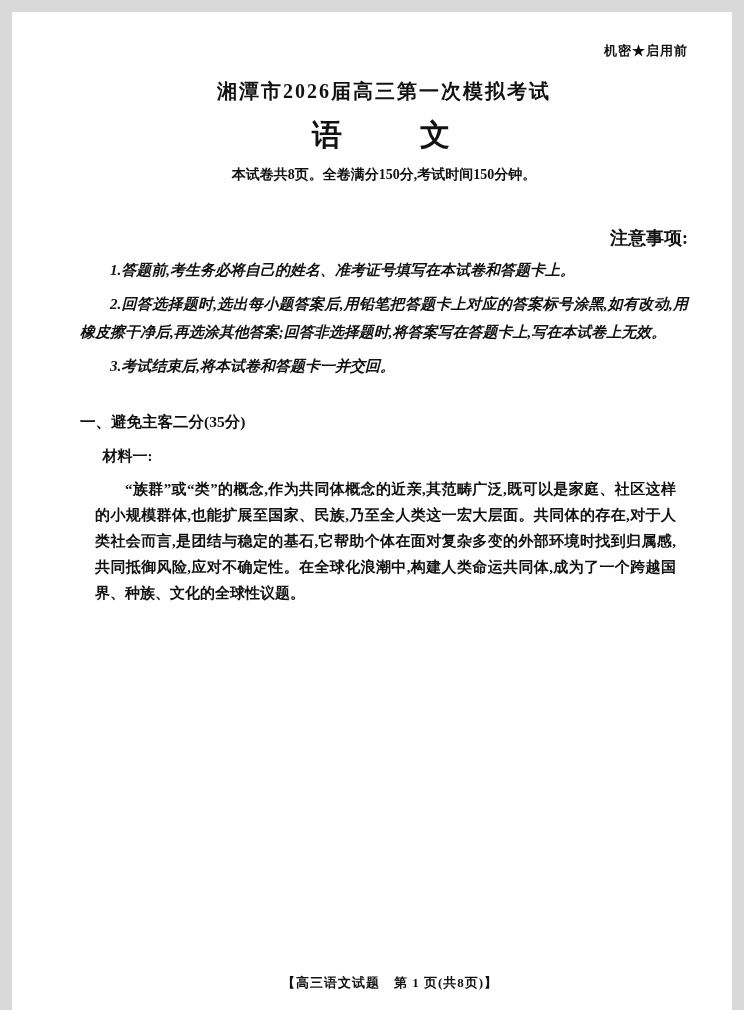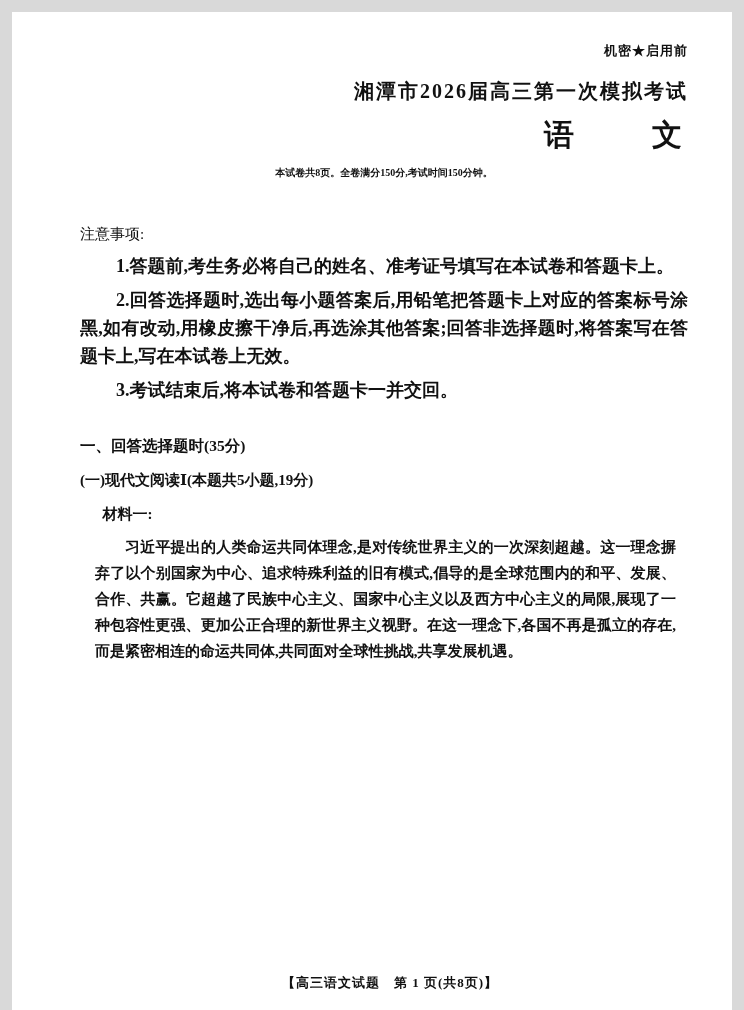--- a/index.html
+++ b/index.html
@@ -15,50 +15,52 @@
     overflow:hidden;
   }
   .confidential {
     text-align:right;
     font-size:13px;
     font-weight:bold;
     letter-spacing:1px;
     margin-bottom:18px;
   }
   .exam-title {
-    text-align:right;
+    text-align:center;
     font-size:20px;
     font-weight:bold;
     letter-spacing:2px;
     margin-bottom:10px;
   }
   .subject-title {
-    text-align:right;
+    text-align:center;
     font-size:30px;
     font-weight:bold;
     letter-spacing:6px;
     margin-bottom:10px;
   }
   .exam-info {
     text-align:center;
-    font-size:10px;
+    font-size:14px;
     font-weight:600;
     margin-bottom:42px;
   }
   .notice-heading {
-    font-size:15px;
-    font-weight:normal;
+    font-size:18px;
+    font-weight:bold;
     line-height:24px;
+    text-align:right;
   }
   .notice-item {
-    font-size:18px;
+    font-size:15px;
     font-weight:600;
     line-height:28px;
     text-indent:2em;
     text-align:justify;
+    font-style:italic;
   }
   .section-heading {
     font-size:15.5px;
     font-weight:bold;
     line-height:28px;
     margin-top:28px;
   }
   .subsection-heading {
     font-size:15px;
     font-weight:bold;
@@ -105,21 +107,20 @@
 
   <div class="subject-title">语　　文</div>
 
   <div class="exam-info">本试卷共8页。全卷满分150分,考试时间150分钟。</div>
 
   <div class="notice-heading">注意事项:</div>
   <div class="notice-item">1.答题前,考生务必将自己的姓名、准考证号填写在本试卷和答题卡上。</div>
   <div class="notice-item">2.回答选择题时,选出每小题答案后,用铅笔把答题卡上对应的答案标号涂黑,如有改动,用橡皮擦干净后,再选涂其他答案;回答非选择题时,将答案写在答题卡上,写在本试卷上无效。</div>
   <div class="notice-item">3.考试结束后,将本试卷和答题卡一并交回。</div>
 
-  <div class="section-heading">一、回答选择题时(35分)</div>
-  <div class="subsection-heading">(一)现代文阅读Ⅰ(本题共5小题,19分)</div>
+  <div class="section-heading">一、避免主客二分(35分)</div>
   <div class="material-label">材料一:</div>
 
-  <div class="body-paragraph">习近平提出的人类命运共同体理念,是对传统世界主义的一次深刻超越。这一理念摒弃了以个别国家为中心、追求特殊利益的旧有模式,倡导的是全球范围内的和平、发展、合作、共赢。它超越了民族中心主义、国家中心主义以及西方中心主义的局限,展现了一种包容性更强、更加公正合理的新世界主义视野。在这一理念下,各国不再是孤立的存在,而是紧密相连的命运共同体,共同面对全球性挑战,共享发展机遇。</div>
+  <div class="body-paragraph">“族群”或“类”的概念,作为共同体概念的近亲,其范畴广泛,既可以是家庭、社区这样的小规模群体,也能扩展至国家、民族,乃至全人类这一宏大层面。共同体的存在,对于人类社会而言,是团结与稳定的基石,它帮助个体在面对复杂多变的外部环境时找到归属感,共同抵御风险,应对不确定性。在全球化浪潮中,构建人类命运共同体,成为了一个跨越国界、种族、文化的全球性议题。</div>
 
   <div class="page-footer">【高三语文试题　第 1 页(共8页)】</div>
 
 </div>
 
 </body></html>

